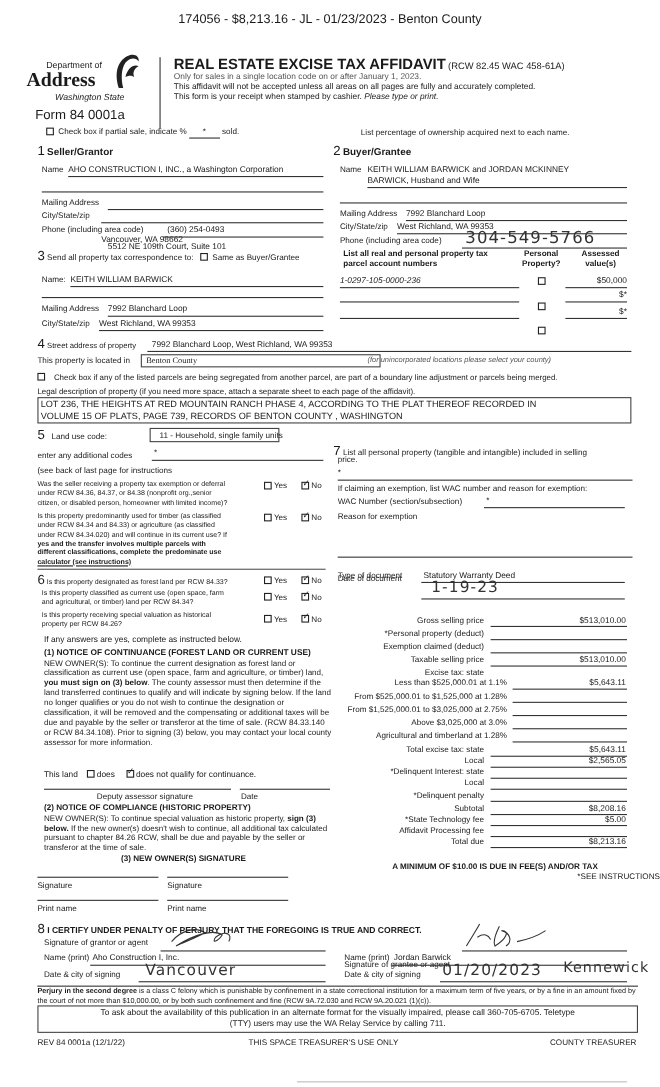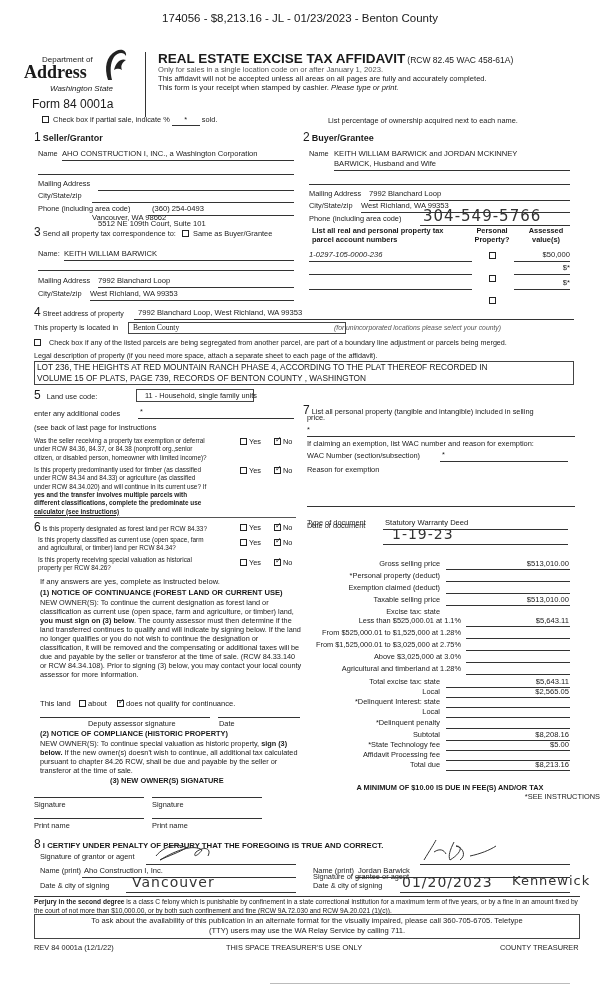--- a/index.html
+++ b/index.html
@@ -218,21 +218,21 @@
 <div class="abs" style="left:274px;top:559px;"><span class="box checked"></span><span>No</span></div>
 
 <div class="abs" style="left:40px;top:578px;font-size:7.6px;">If any answers are yes, complete as instructed below.</div>
 <div class="abs bold" style="left:40px;top:589px;font-size:7.6px;">(1) NOTICE OF CONTINUANCE (FOREST LAND OR CURRENT USE)</div>
 <div class="para" style="left:40px;top:598px;width:262px;font-size:7.3px;line-height:1.24;">
   <span>NEW OWNER(S):  To continue the current designation as forest land or classification as current use (open space, farm and agriculture, or timber) land, </span><span class="bold">you must sign on (3) below</span><span>.  The county assessor must then determine if the land transferred continues to qualify and will indicate by signing below. If the land no longer qualifies or you do not wish to continue the designation or classification, it will be removed and the compensating or additional taxes will be due and payable by the seller or transferor at the time of sale. (RCW 84.33.140 or RCW 84.34.108).  Prior to signing (3) below, you may contact your local county assessor for more information.</span>
 </div>
 
 <div class="abs" style="left:40px;top:700px;font-size:7.6px;">
   <span>This land</span>
-  <span class="box" style="margin-left:6px;"></span><span>about</span>
+  <span class="box" style="margin-left:6px;"></span><span>does</span>
   <span class="box checked" style="margin-left:8px;"></span><span>does not qualify for continuance.</span>
 </div>
 <div class="line" style="left:40px;top:717px;width:170px;"></div>
 <div class="line" style="left:218px;top:717px;width:82px;"></div>
 <div class="abs" style="left:40px;top:720px;padding-left:48px;">Deputy assessor signature</div>
 <div class="abs" style="left:219px;top:720px;">Date</div>
 <div class="abs bold" style="left:40px;top:730px;">(2) NOTICE OF COMPLIANCE (HISTORIC PROPERTY)</div>
 <div class="para" style="left:40px;top:739px;width:262px;font-size:7.3px;line-height:1.24;">
   <span>NEW OWNER(S):  To continue special valuation as historic property, </span><span class="bold">sign (3) below.</span><span>  If the new owner(s) doesn't wish to continue, all additional tax calculated pursuant to chapter 84.26 RCW, shall be due and payable by the seller or transferor at the time of sale.</span>
 </div>

